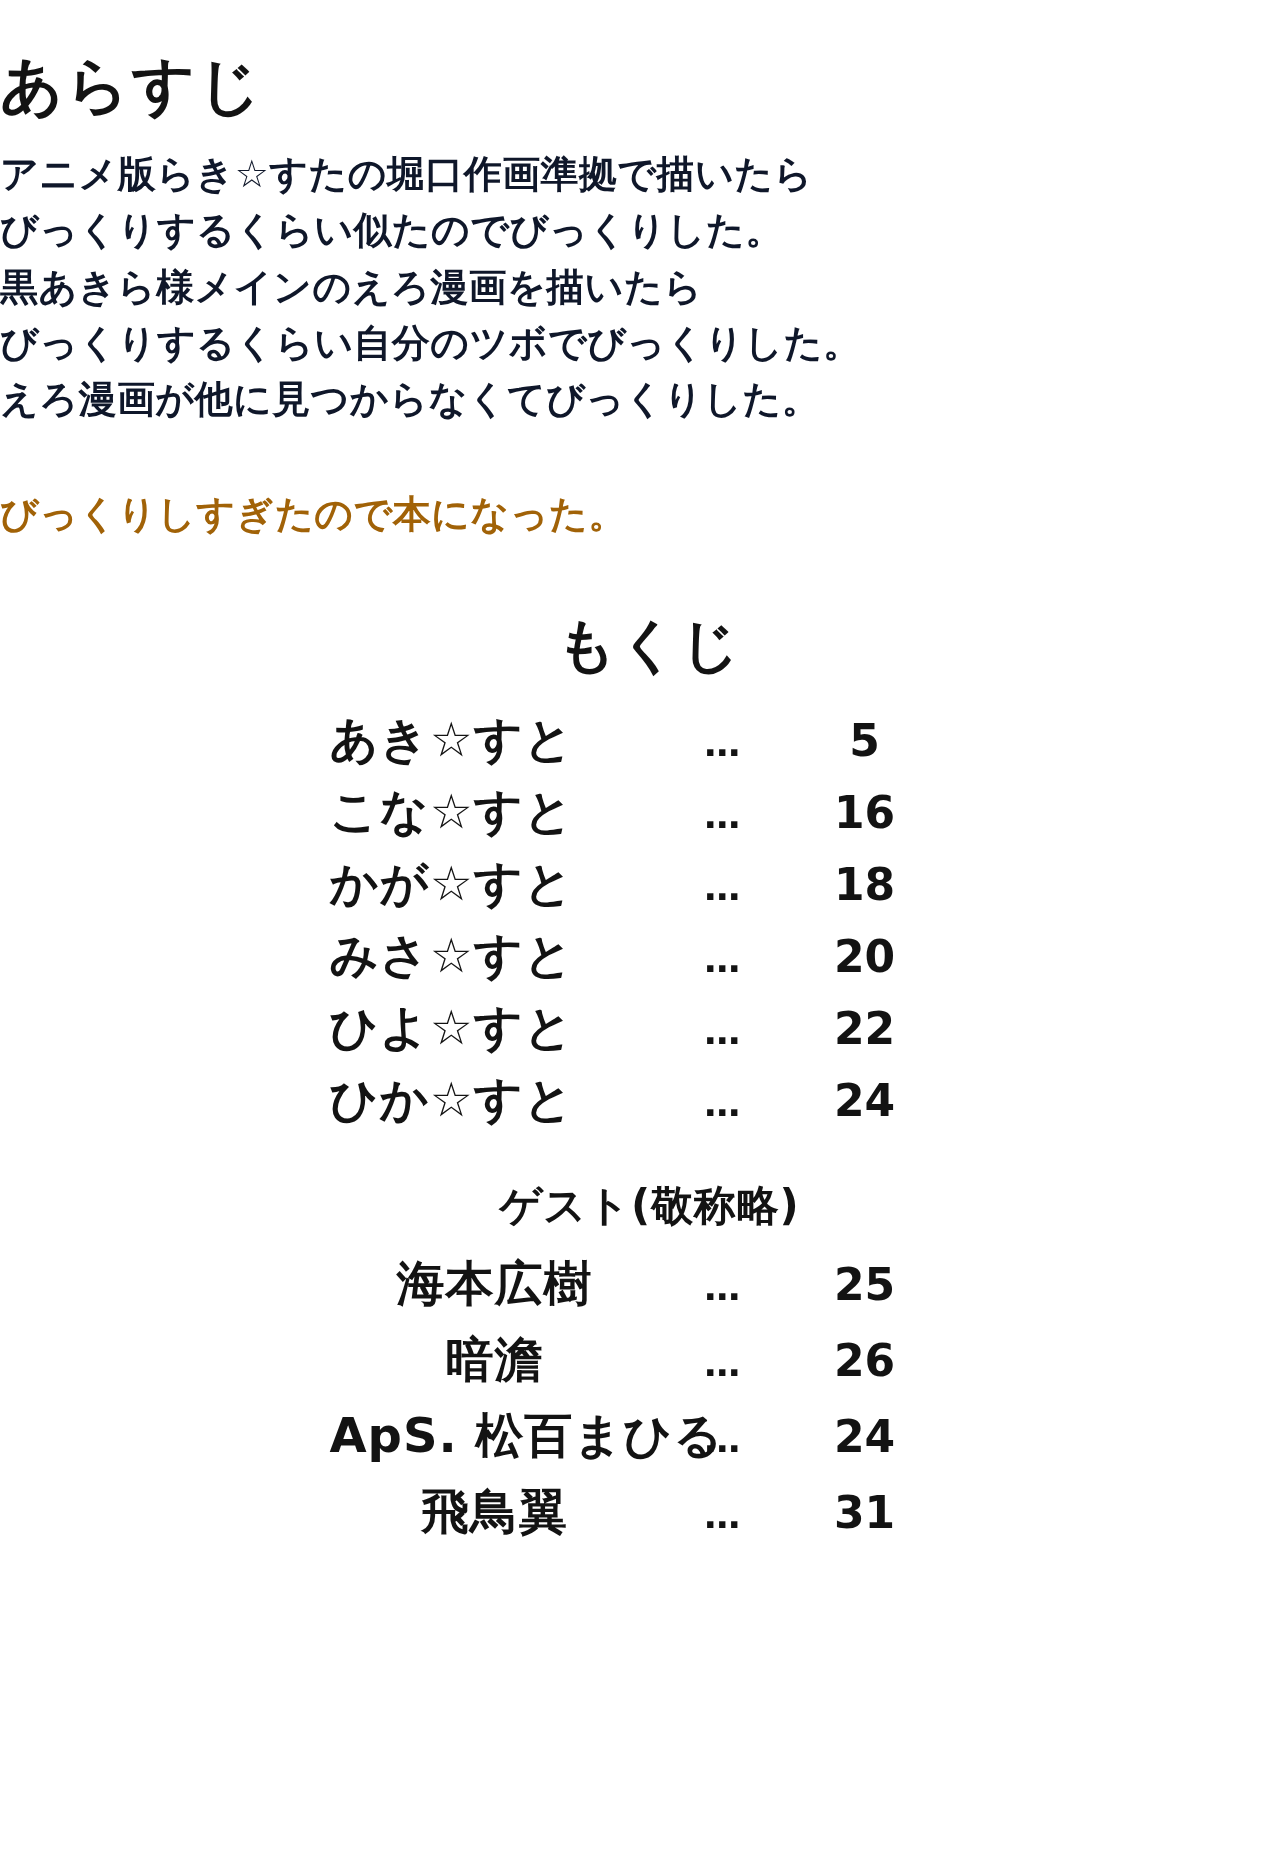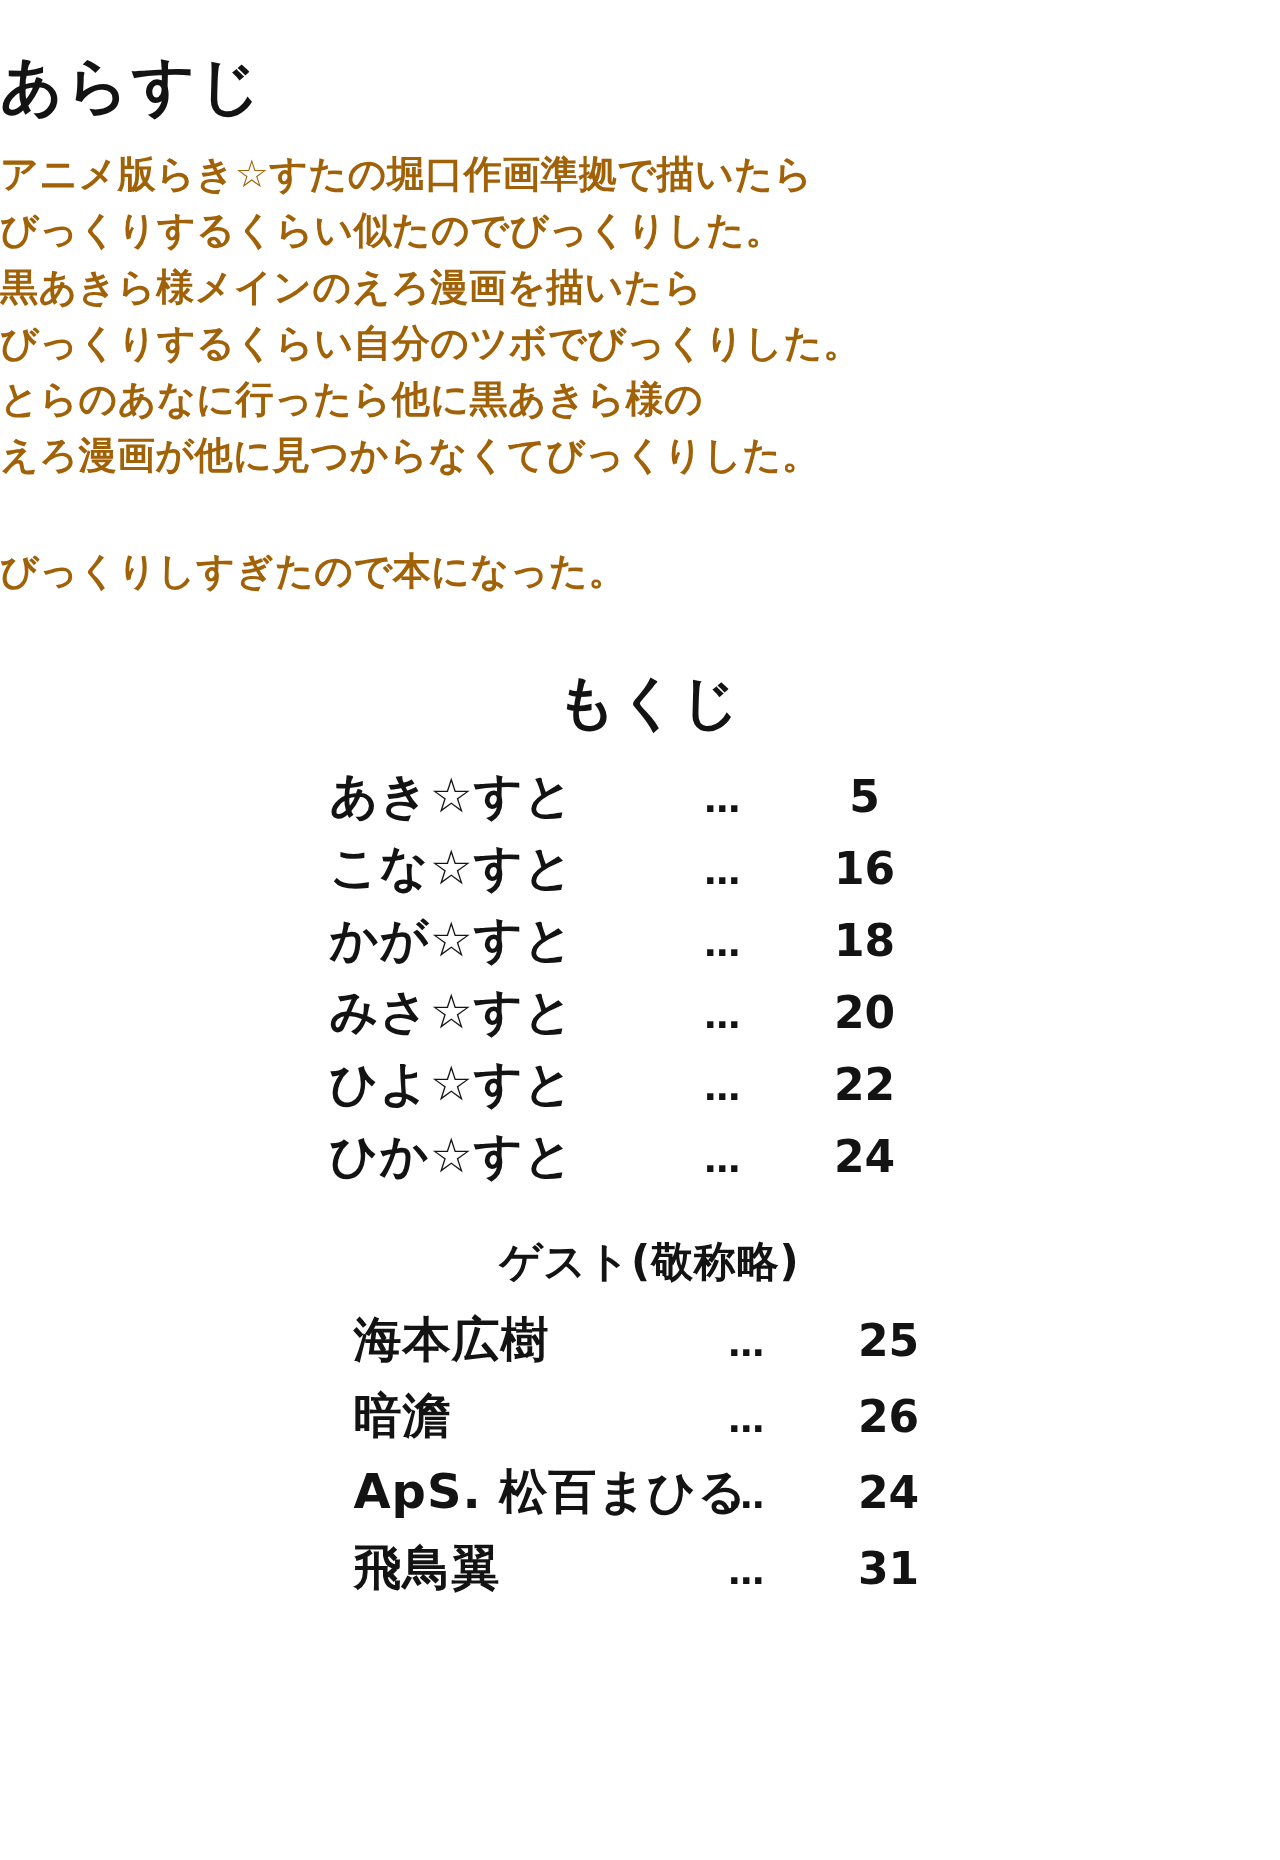--- a/index.html
+++ b/index.html
@@ -35,21 +35,21 @@
   .synopsis-heading {
     font-size: 62px;
     line-height: 1.1;
     margin-bottom: 26px;
   }
   .synopsis-body {
     font-size: 38px;
     font-weight: bold;
     line-height: 1.48;
     letter-spacing: 0.01em;
-    color: #a16207;
+    color: #0f172a;
   }
   .synopsis-body .line {
     display: block;
     white-space: nowrap;
   }
   .synopsis-closing {
     margin-top: 62px;
     font-size: 38px;
     font-weight: bold;
     letter-spacing: 0.01em;
@@ -83,22 +83,21 @@
   .toc-title {
     width: 330px;
     text-align: left;
     font-size: 48px;
     font-weight: bold;
     letter-spacing: 0.02em;
     white-space: nowrap;
     color: #131313;
   }
   .toc-title.right {
-    text-align: left;
-    margin-left: 24px;
+    text-align: center;
   }
   .toc-dots {
     width: 110px;
     text-align: center;
     font-size: 36px;
     font-weight: bold;
     color: #131313;
     letter-spacing: 0.12em;
   }
   .toc-page {
@@ -127,21 +126,20 @@
 
 <div class="page">
 
   <section class="synopsis">
     <h1 class="section-heading synopsis-heading">あらすじ</h1>
     <div class="synopsis-body">
       <span class="line">アニメ版らき☆すたの堀口作画準拠で描いたら</span>
       <span class="line">びっくりするくらい似たのでびっくりした。</span>
       <span class="line">黒あきら様メインのえろ漫画を描いたら</span>
       <span class="line">びっくりするくらい自分のツボでびっくりした。</span>
-      <span class="line">とらのあなに行ったら他に黒あきら様の</span>
       <span class="line">えろ漫画が他に見つからなくてびっくりした。</span>
     </div>
     <div class="synopsis-closing">びっくりしすぎたので本になった。</div>
   </section>
 
   <section class="contents">
     <h2 class="section-heading contents-heading">もくじ</h2>
 
     <div class="toc">
       <div class="toc-row">

